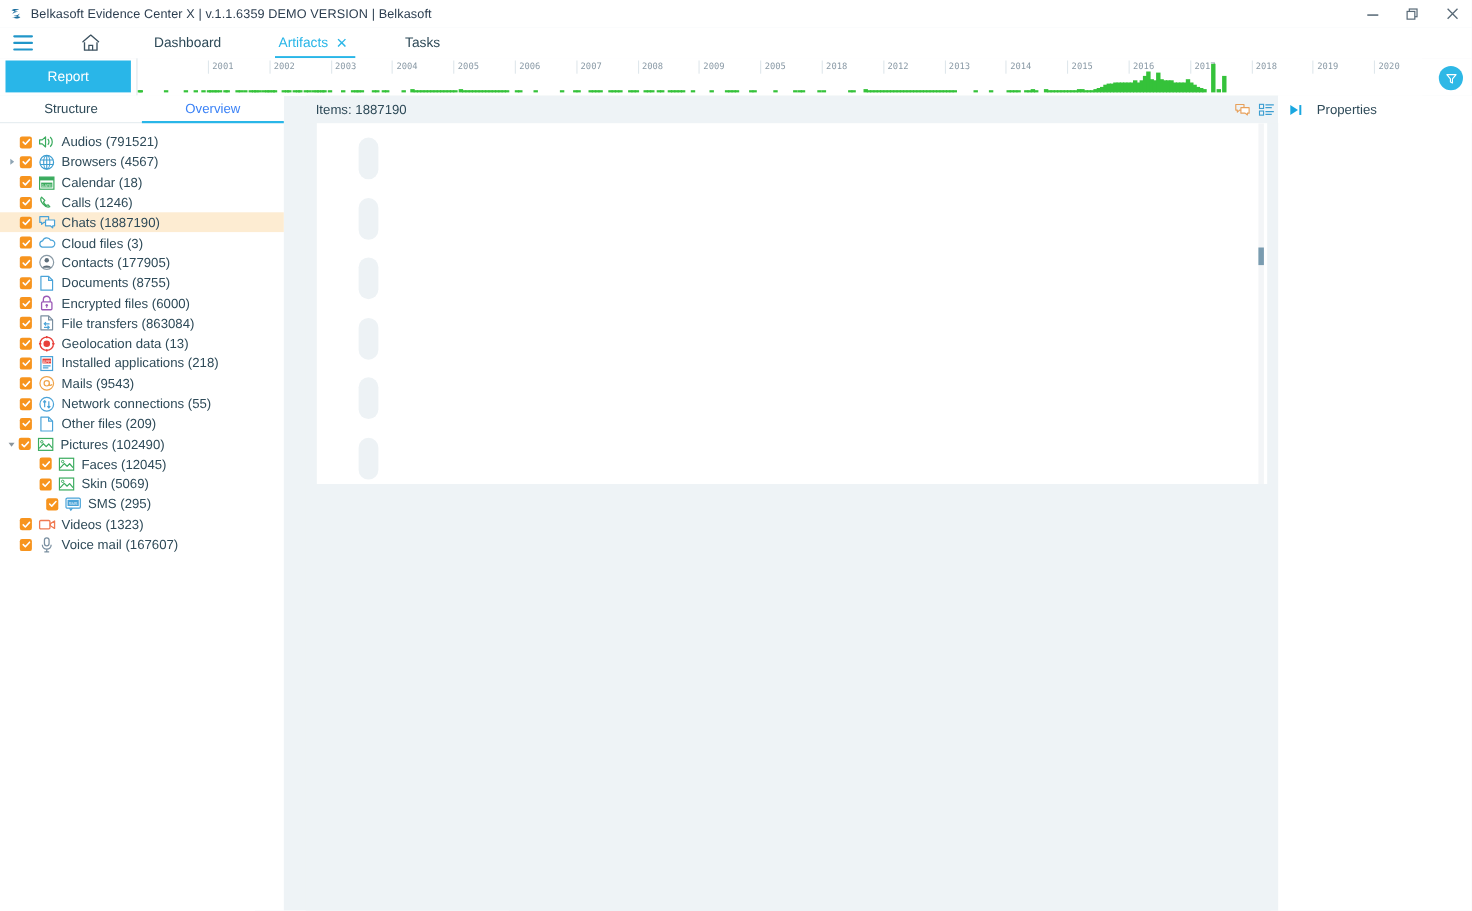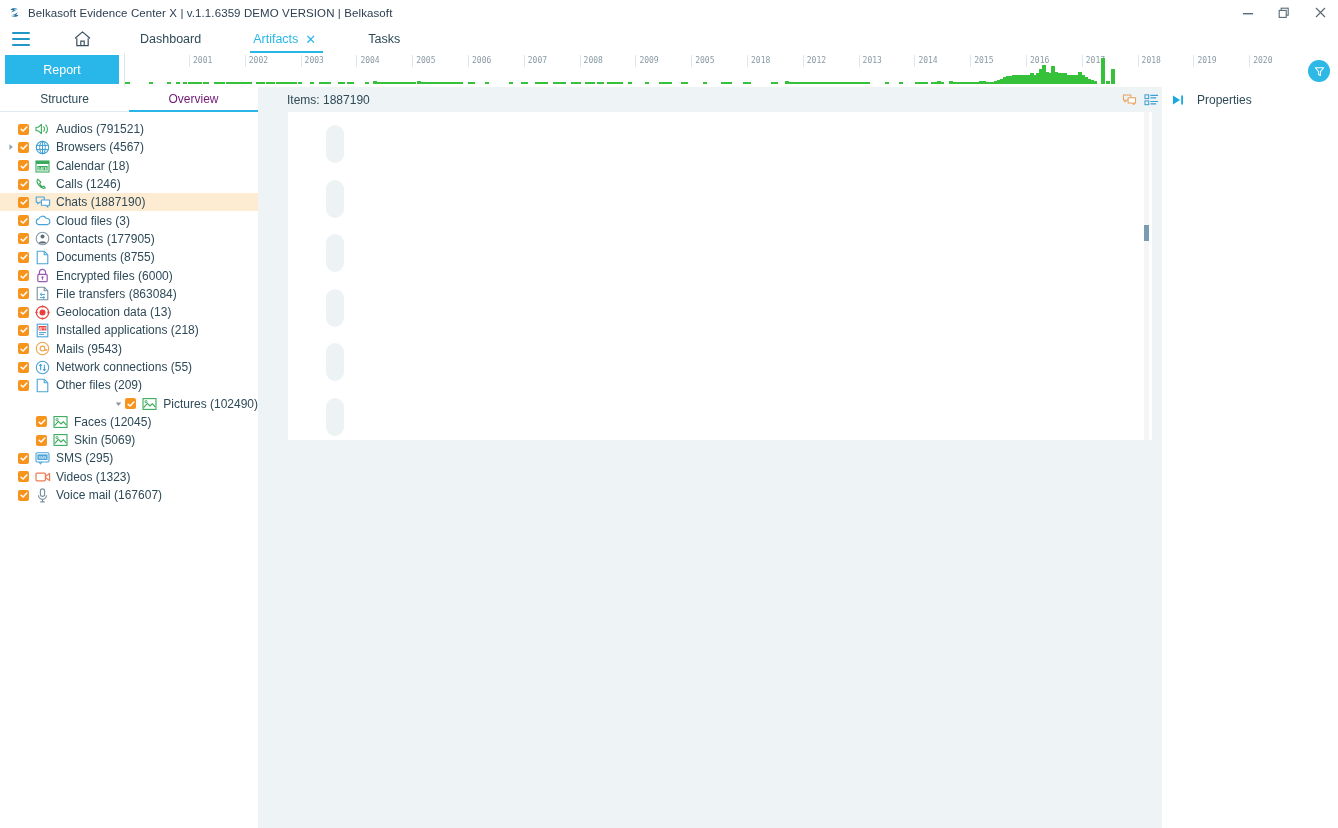--- a/index.html
+++ b/index.html
@@ -74,21 +74,21 @@
 
   
   .leftpanel {
     position: absolute; left: 0; top: 87px; width: 258px; bottom: 0; background: #ffffff;
   }
   .lp-tabs { display: flex; height: 25px; border-bottom: 1px solid #e3eaef; }
   .lp-tab {
     flex: 1 1 50%; display: flex; align-items: center; justify-content: center;
     font-size: 12px; color: #2e4a58; cursor: pointer; position: relative; background: #ffffff;
   }
-  .lp-tab.active { color: #701a75; }
+  .lp-tab.active { color: #3b82f6; }
   .lp-tab.active::after {
     content: ""; position: absolute; left: 0; right: 0; bottom: -1px; height: 2px; background: #29b6e8;
   }
   .tree { padding-top: 8px; }
   .tnode {
     display: flex; align-items: center; height: 18.3px; font-size: 12px; color: #2e4a58;
     cursor: pointer; padding-left: 4px;
   }
   .tnode.selected { background: #fdecd2; }
   .tnode .arrow { width: 14px; flex: 0 0 14px; display: flex; align-items: center; justify-content: center; }
@@ -673,21 +673,21 @@
             </svg>
           </span>
           <span class="ticon">
             <svg width="13" height="15" viewBox="0 0 13 15">
               <path d="M1.2 1.2 H8.2 L11.8 4.8 V13.8 H1.2 Z" fill="none" stroke="#4aa3d8" stroke-width="1.1" stroke-linejoin="round"></path>
               <path d="M8.2 1.2 V4.8 H11.8" fill="none" stroke="#4aa3d8" stroke-width="1.1"></path>
             </svg>
           </span>
           <span class="tlabel">Other files (209)</span>
         </div>
-        <div class="tnode" style="padding-left: 3px; justify-content: flex-end;">
+        <div class="tnode" style="padding-left: 3px;">
           <span class="arrow">
             <svg width="9" height="8" viewBox="0 0 10 10">
               <path d="M1.6 3.2 L8.4 3.2 L5 7.6 Z" fill="#8a959d"></path>
             </svg>
           </span>
           <span class="cbx">
             <svg width="8" height="8" viewBox="0 0 10 10">
               <path d="M1.4 5.2 L3.8 7.6 L8.6 2.4" fill="none" stroke="#ffffff" stroke-width="1.8" stroke-linecap="round" stroke-linejoin="round"></path>
             </svg>
           </span>
@@ -725,21 +725,21 @@
           </span>
           <span class="ticon">
             <svg width="15" height="14" viewBox="0 0 15 14">
               <rect x="1" y="1.6" width="13" height="10.8" fill="none" stroke="#3aab5e" stroke-width="1.1"></rect>
               <circle cx="4" cy="4.6" r="1.1" fill="none" stroke="#3aab5e" stroke-width="0.9"></circle>
               <path d="M1.6 10.6 L5.4 6.4 L8 9 L10.3 6.6 L13.4 10.2" fill="none" stroke="#3aab5e" stroke-width="1.1" stroke-linejoin="round"></path>
             </svg>
           </span>
           <span class="tlabel">Skin (5069)</span>
         </div>
-        <div class="tnode" style="padding-left: 4px;">
+        <div class="tnode" style="padding-left: 4px; margin-left: 24px;">
           <span class="arrow"></span>
           <span class="cbx">
             <svg width="8" height="8" viewBox="0 0 10 10">
               <path d="M1.4 5.2 L3.8 7.6 L8.6 2.4" fill="none" stroke="#ffffff" stroke-width="1.8" stroke-linecap="round" stroke-linejoin="round"></path>
             </svg>
           </span>
           <span class="ticon">
             <svg width="15" height="14" viewBox="0 0 15 14">
               <rect x="1" y="1.8" width="13" height="9.2" rx="1.2" fill="none" stroke="#4aa3d8" stroke-width="1.1"></rect>
               <rect x="2.4" y="3.4" width="10.2" height="5.6" fill="#4aa3d8"></rect>

